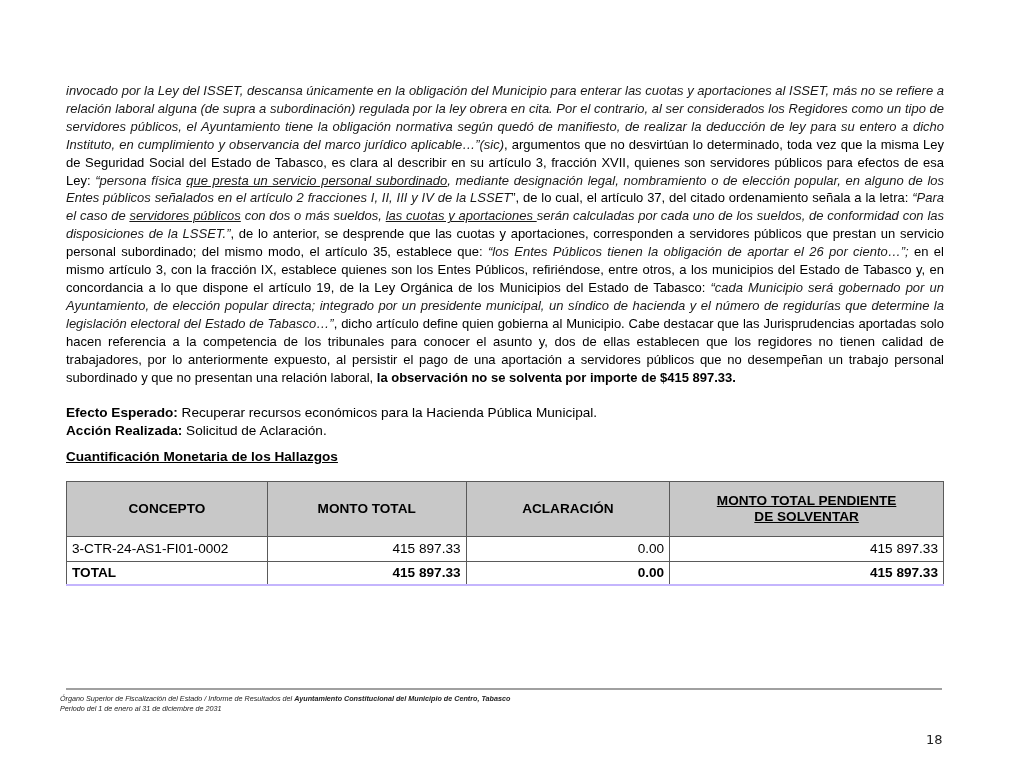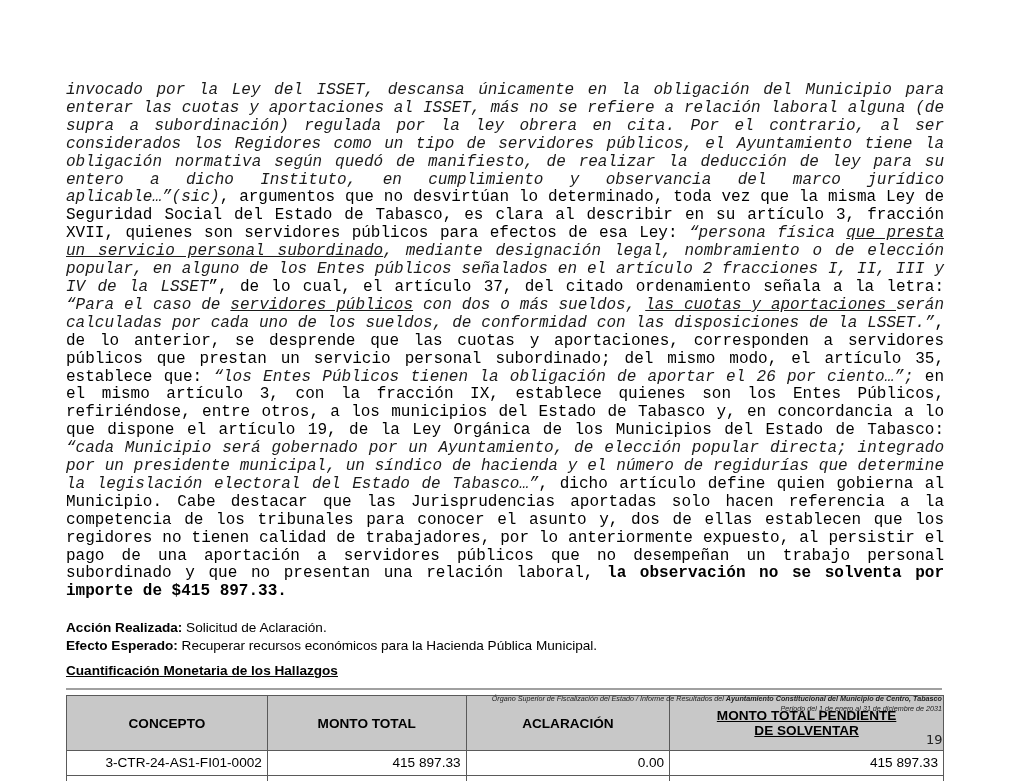--- a/index.html
+++ b/index.html
@@ -16,25 +16,24 @@
       color: #000000;
     }
     .page {
       position: absolute;
       left: 66px;
       top: 82px;
       width: 878px;
     }
     .body-paragraph {
       margin: 0;
-      font-size: 16px;
+      font-size: 13px;
       line-height: 17.9px;
       text-align: justify;
       text-align-last: left;
-      font-family: Liberation Mono, monospace;
     }
     .quote {
       font-style: italic;
       color: #1a1a1a;
     }
     .u {
       text-decoration: underline;
     }
     .b {
       font-weight: bold;
@@ -74,47 +73,46 @@
       border: 1px solid #5a5a5a;
       padding: 0 5px;
       height: 24px;
       line-height: 22px;
     }
     table.hallazgos td.num {
       text-align: right;
       padding-left: 27px;
     }
     table.hallazgos td.ctr {
-      text-align: right;
+      text-align: left;
     }
     table.hallazgos tr.total-row td {
       font-weight: bold;
       height: 22px;
-      border-bottom: 2px solid #c2410c;
-      font-style: italic;
+      border-bottom: 2px solid #c4b5fd;
     }
     .col1 { width: 219px; }
     .col2 { width: 219px; }
     .col3 { width: 219px; }
     .col4 { width: 219px; }
 
     .footer-rule {
       position: absolute;
       left: 66px;
       top: 688px;
       width: 876px;
       height: 2px;
       background: #a0a0a0;
     }
     .footer-text {
       position: absolute;
-      left: 66px;
+      left: 60px;
       top: 694px;
       width: 876px;
-      text-align: right;
+      text-align: left;
       font-size: 7.2px;
       line-height: 10px;
       font-style: italic;
       color: #222222;
     }
     .footer-text .b {
       font-weight: bold;
     }
     .page-number {
       position: absolute;
@@ -128,22 +126,22 @@
 </head>
 <body>
 
 <div class="page">
 
   <p class="body-paragraph">
     <span class="quote">invocado por la Ley del ISSET, descansa únicamente en la obligación del Municipio para enterar las cuotas y aportaciones al ISSET, más no se refiere a relación laboral alguna (de supra a subordinación) regulada por la ley obrera en cita. Por el contrario, al ser considerados los Regidores como un tipo de servidores públicos, el Ayuntamiento tiene la obligación normativa según quedó de manifiesto, de realizar la deducción de ley para su entero a dicho Instituto, en cumplimiento y observancia del marco jurídico aplicable…”(sic)</span><span>, argumentos que no desvirtúan lo determinado, toda vez que la misma Ley de Seguridad Social del Estado de Tabasco, es clara al describir en su artículo 3, fracción XVII, quienes son servidores públicos para efectos de esa Ley: </span><span class="quote">“persona física </span><span class="quote u">que presta un servicio personal subordinado</span><span class="quote">, mediante designación legal, nombramiento o de elección popular, en alguno de los Entes públicos señalados en el artículo 2 fracciones I, II, III y IV de la LSSET</span><span>”, de lo cual, el artículo 37, del citado ordenamiento señala a la letra: </span><span class="quote">“Para el caso de </span><span class="quote u">servidores públicos</span><span class="quote"> con dos o más sueldos, </span><span class="quote u">las cuotas y aportaciones </span><span class="quote">serán calculadas por cada uno de los sueldos, de conformidad con las disposiciones de la LSSET.”</span><span>, de lo anterior, se desprende que las cuotas y aportaciones, corresponden a servidores públicos que prestan un servicio personal subordinado; del mismo modo, el artículo 35, establece que: </span><span class="quote">“los Entes Públicos tienen la obligación de aportar el 26 por ciento…”;</span><span> en el mismo artículo 3, con la fracción IX, establece quienes son los Entes Públicos, refiriéndose, entre otros, a los municipios del Estado de Tabasco y, en concordancia a lo que dispone el artículo 19, de la Ley Orgánica de los Municipios del Estado de Tabasco: </span><span class="quote">“cada Municipio será gobernado por un Ayuntamiento, de elección popular directa; integrado por un presidente municipal, un síndico de hacienda y el número de regidurías que determine la legislación electoral del Estado de Tabasco…”</span><span>, dicho artículo define quien gobierna al Municipio. Cabe destacar que las Jurisprudencias aportadas solo hacen referencia a la competencia de los tribunales para conocer el asunto y, dos de ellas establecen que los regidores no tienen calidad de trabajadores, por lo anteriormente expuesto, al persistir el pago de una aportación a servidores públicos que no desempeñan un trabajo personal subordinado y que no presentan una relación laboral, </span><span class="b">la observación no se solventa por importe de $415 897.33.</span>
   </p>
 
   <div class="meta-block">
+    <span class="meta-line"><span class="b">Efecto Esperado:</span><span> Recuperar recursos económicos para la Hacienda Pública Municipal.</span></span>
     <span class="meta-line"><span class="b">Acción Realizada:</span><span> Solicitud de Aclaración.</span></span>
-    <span class="meta-line"><span class="b">Efecto Esperado:</span><span> Recuperar recursos económicos para la Hacienda Pública Municipal.</span></span>
   </div>
 
   <div class="section-title">Cuantificación Monetaria de los Hallazgos</div>
 
   <table class="hallazgos">
     <thead>
       <tr>
         <th class="col1">CONCEPTO</th>
         <th class="col2">MONTO TOTAL</th>
         <th class="col3">ACLARACIÓN</th>
@@ -167,13 +165,13 @@
   </table>
 </div>
 
 <div class="footer-rule"></div>
 
 <div class="footer-text">
   <div><span>Órgano Superior de Fiscalización del Estado / Informe de Resultados del </span><span class="b">Ayuntamiento Constitucional del Municipio de Centro, Tabasco</span></div>
   <div>Periodo del 1 de enero al 31 de diciembre de 2031</div>
 </div>
 
-<div class="page-number">19</div>
+<div class="page-number">18</div>
 
 </body></html>

